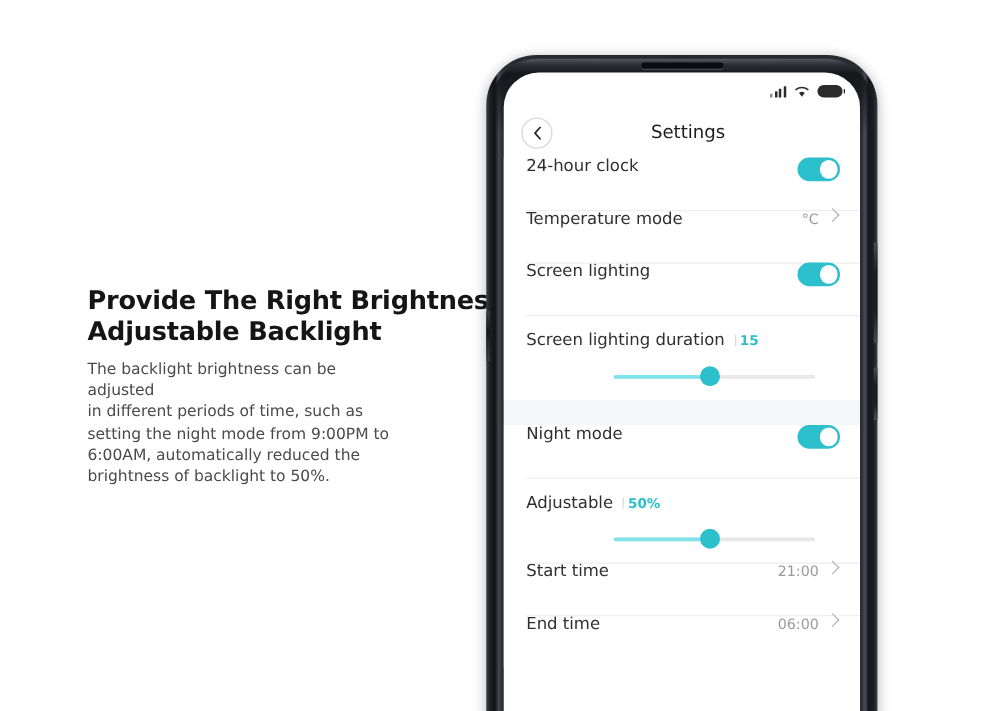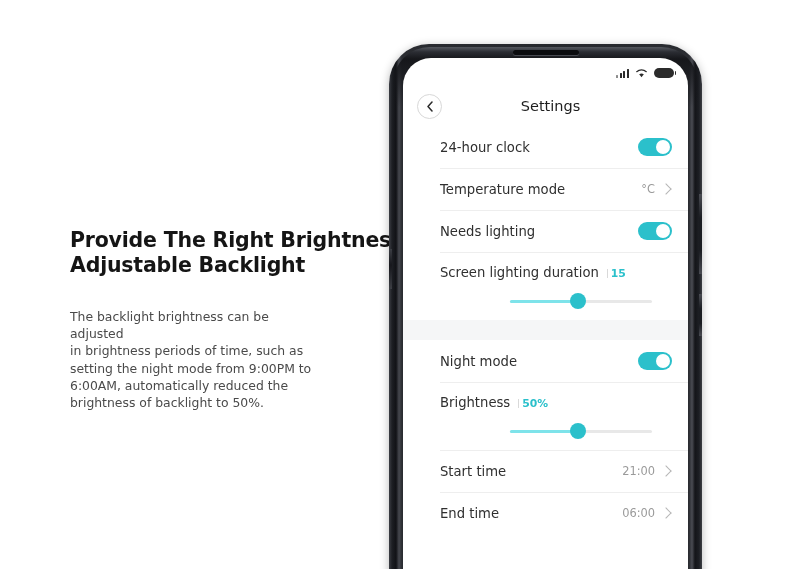--- a/index.html
+++ b/index.html
@@ -26,21 +26,21 @@
     font-family: "DejaVu Sans", sans-serif;
     font-weight: bold;
     font-size: 20.5px;
     line-height: 25px;
     color: #151515;
     letter-spacing: -0.2px;
     margin: 0;
   }
   #headline .hl-line { display: block; white-space: nowrap; }
   #bodycopy {
-    margin: 30px 0 0 0;
+    margin: 8px 0 0 0;
     font-family: "DejaVu Sans", sans-serif;
     font-size: 12.4px;
     line-height: 17.2px;
     color: #4a4a4a;
     width: 255px;
   }
   #bodycopy .bc-line { display: block; }
 
   
   #phone {
@@ -178,26 +178,25 @@
   }
 
   
   #settings-list { background: #fff; }
   .section { background: #fff; }
   .section-gap { height: 20px; background: #f5f6f7; }
 
   .row {
     position: relative;
     display: flex;
-    align-items: center;
+    align-items: flex-start;
     padding: 0 16px 0 18px;
     min-height: 42px;
     background: #fff;
     cursor: pointer;
-    margin-left: 19px;
   }
   .row + .row::before,
   .row.slider-row::before {
     content: "";
     position: absolute;
     left: 18px; right: 0; top: 0;
     height: 1px;
     background: #eeeeee;
   }
   .section > .row:first-child::before { display: none; }
@@ -299,21 +298,21 @@
 </head>
 <body>
 
 <div id="left-copy">
   <h1 id="headline">
     <span class="hl-line">Provide The Right Brightness</span>
     <span class="hl-line">Adjustable Backlight</span>
   </h1>
   <p id="bodycopy">
     <span class="bc-line">The backlight brightness can be adjusted</span>
-    <span class="bc-line">in brightness periods of time, such as</span>
+    <span class="bc-line">in different periods of time, such as</span>
     <span class="bc-line">setting the night mode from 9:00PM to</span>
     <span class="bc-line">6:00AM, automatically reduced the</span>
     <span class="bc-line">brightness of backlight to 50%.</span>
   </p>
 </div>
 
 <div id="phone">
   <div id="phone-rim"></div>
   <div id="speaker-slot"></div>
   <div class="side-btn" id="btn-left-volume"></div>
@@ -357,21 +356,21 @@
         </div>
 
         <div class="row">
           <span class="row-label">Temperature mode</span>
           <span class="row-value">°C</span>
           <span class="chevron-right"></span>
         </div>
 
 
         <div class="row">
-          <span class="row-label">Needs lighting</span>
+          <span class="row-label">Screen lighting</span>
           <div class="toggle">
             <div class="knob"></div>
           </div>
         </div>
 
         <div class="row slider-row">
           <div class="slider-head">
             <span class="row-label">Screen lighting duration</span>
             <span>
               <span class="slider-divider"></span><span class="slider-val">15</span>
@@ -392,21 +391,21 @@
 
         <div class="row">
           <span class="row-label">Night mode</span>
           <div class="toggle">
             <div class="knob"></div>
           </div>
         </div>
 
         <div class="row slider-row">
           <div class="slider-head">
-            <span class="row-label">Brightness</span>
+            <span class="row-label">Adjustable</span>
             <span>
               <span class="slider-divider"></span><span class="slider-val">50%</span>
             </span>
           </div>
           <div class="slider-wrap">
             <div class="slider-track"></div>
             <div class="slider-fill" style="width: 48%;"></div>
             <div class="slider-thumb" style="left: 48%;"></div>
           </div>
         </div>

